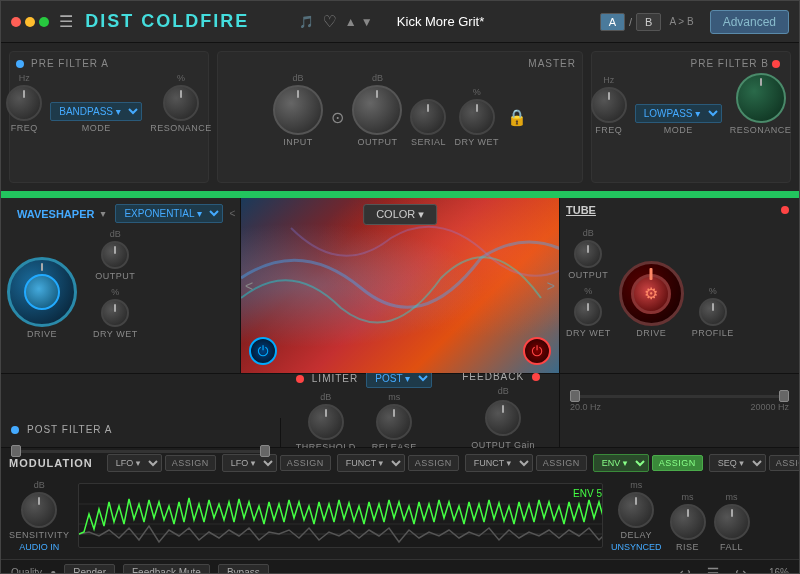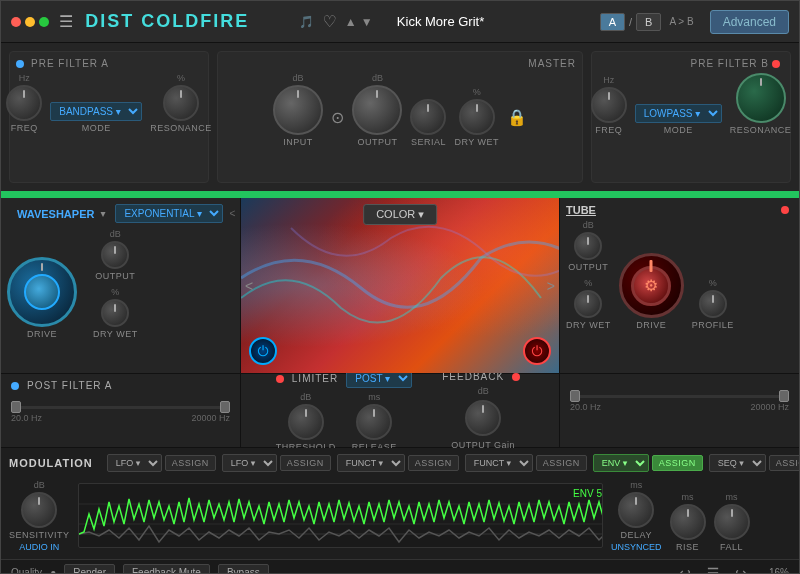--- a/index.html
+++ b/index.html
@@ -327,21 +327,21 @@
       background: #252525;
       border-left: 1px solid #111;
       padding: 6px;
     }
 
     .tube-header {
       display: flex;
       justify-content: flex-end;
       align-items: center;
       gap: 6px;
-      margin-bottom: 4px;
+      margin-bottom: 12px;
       text-decoration: underline;
     }
 
     .tube-knob-main {
       width: 65px;
       height: 65px;
       border-radius: 50%;
       background: radial-gradient(circle at 35% 35%, #500, #100);
       border: 3px solid #633;
       position: relative;
@@ -363,23 +363,24 @@
     .filter-section {
       display: flex;
       height: 75px;
       background: #232323;
       border-top: 1px solid #111;
       border-bottom: 1px solid #111;
       flex-shrink: 0;
     }
 
     .post-filter-a {
-      width: 240px;
+      width: 280px;
       padding: 6px 10px;
       border-right: 1px solid #111;
+      margin-top: 44px;
     }
 
     .limiter-feedback {
       flex: 1;
       display: flex;
       padding: 6px;
       gap: 30px;
       justify-content: center;
       align-items: center;
     }

